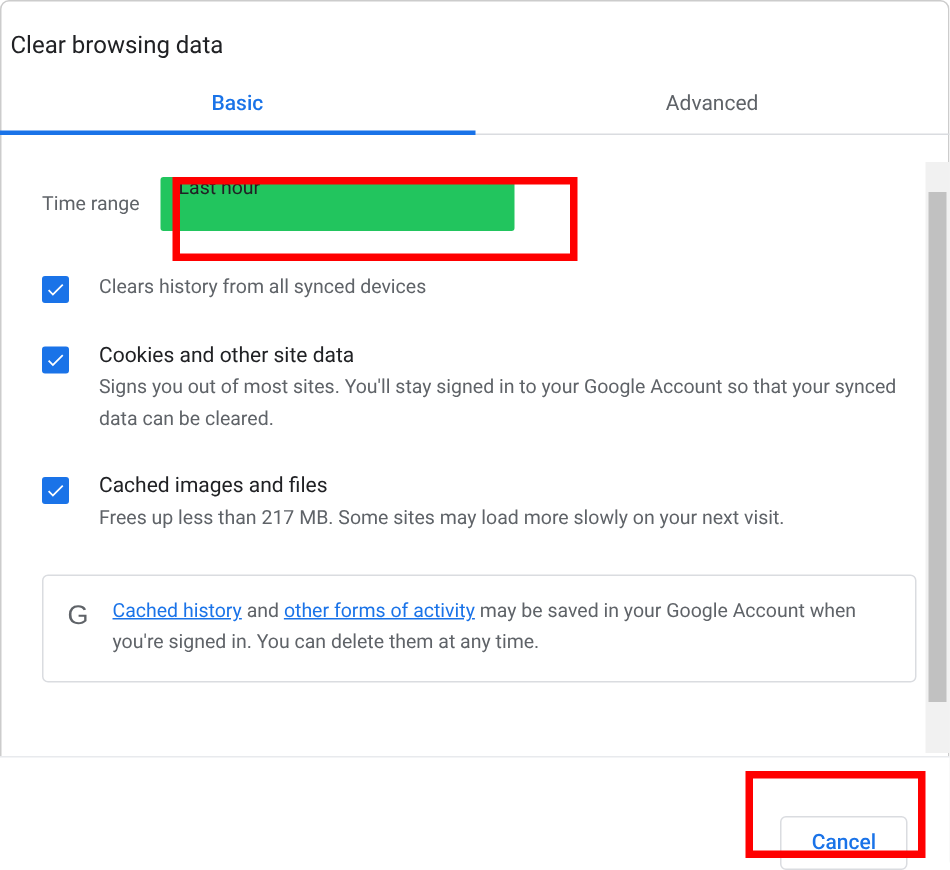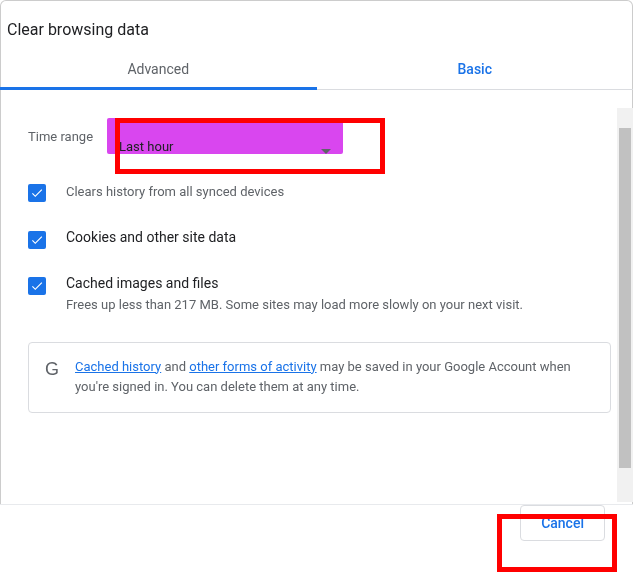--- a/index.html
+++ b/index.html
@@ -78,23 +78,23 @@
     gap: 14px;
     margin-bottom: 28px;
     margin-top: 14px;
   }
   .timerange-label {
     font-size: 13px;
     color: #5f6368;
   }
   .select {
     display: flex;
-    align-items: flex-end;
+    align-items: flex-start;
     justify-content: space-between;
-    background: #d946ef;
+    background: #22c55e;
     height: 36px;
     width: 236px;
     padding: 0 12px;
     font-size: 13px;
     color: #202124;
     cursor: pointer;
     border-radius: 2px;
   }
   .select .arrow {
     width: 0; height: 0;
@@ -168,21 +168,21 @@
     text-decoration: underline;
     cursor: pointer;
   }
   .footer {
     position: absolute;
     bottom: 0;
     left: 0;
     right: 0;
     height: 76px;
     display: flex;
-    align-items: flex-start;
+    align-items: flex-end;
     justify-content: flex-end;
     gap: 12px;
     padding-right: 28px;
     border-top: 1px solid #e8eaed;
     background: #fff;
   }
   .btn {
     height: 36px;
     padding: 0 20px;
     border-radius: 4px;
@@ -215,22 +215,22 @@
   }
 </style>
 </head>
 <body>
 
 <div class="dialog">
 
   <div class="title">Clear browsing data</div>
 
   <div class="tabs">
+    <div class="tab active">Basic</div>
     <div class="tab">Advanced</div>
-    <div class="tab active">Basic</div>
     <div class="tab-underline"></div>
   </div>
 
   <div class="highlight-red-select"></div>
 
   <div class="scrollbar-track"></div>
   <div class="scrollbar-thumb"></div>
 
   <div class="content">
 
@@ -254,20 +254,21 @@
     </div>
 
     <div class="option-row">
       <div class="checkbox">
         <svg viewBox="0 0 24 24">
             <path fill="#fff" d="M9 16.17 4.83 12 3.41 13.41 9 19 21 7 19.59 5.59z"></path>
           </svg>
       </div>
       <div class="option-text">
         <div class="opt-title">Cookies and other site data</div>
+        <div class="opt-desc">Signs you out of most sites. You'll stay signed in to your Google Account so that your synced data can be cleared.</div>
       </div>
     </div>
 
     <div class="option-row">
       <div class="checkbox">
         <svg viewBox="0 0 24 24">
             <path fill="#fff" d="M9 16.17 4.83 12 3.41 13.41 9 19 21 7 19.59 5.59z"></path>
           </svg>
       </div>
       <div class="option-text">

